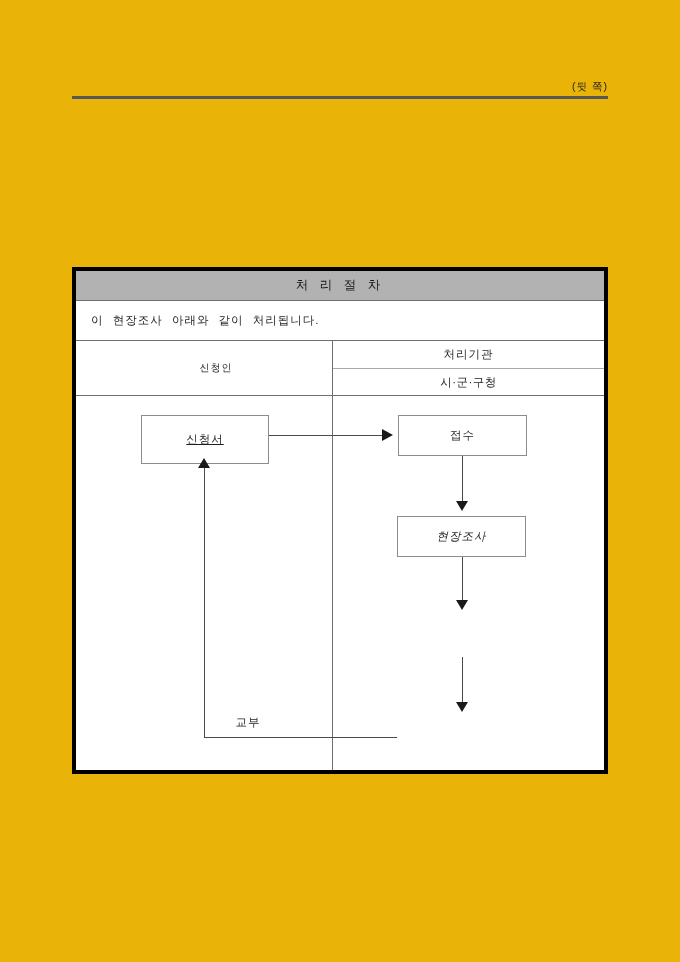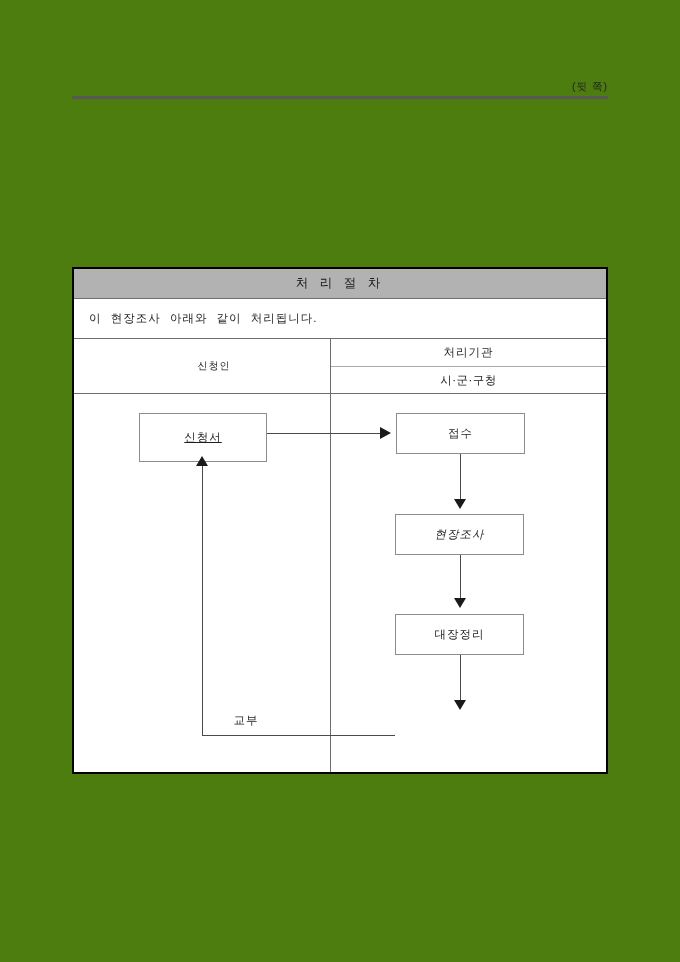--- a/index.html
+++ b/index.html
@@ -4,41 +4,41 @@
 <style>
   * { margin:0; padding:0; box-sizing:border-box; }
   html,body { background:#ffffff; }
   body {
     font-family: "Liberation Sans", "DejaVu Sans", sans-serif;
     color:#1f1f1f;
   }
   .page {
     position:relative;
     width:680px; height:962px;
-    background:#4d7c0f;
+    background:#eab308;
     overflow:hidden;
   }
   .abs { position:absolute; }
 
   
   .corner-note {
     left:540px; top:80px; width:68px;
     font-size:10.5px; letter-spacing:1px;
     text-align:right; color:#222;
     white-space:nowrap;
   }
   .top-rule {
     left:72px; top:96px; width:536px; height:3px;
     background:#575757;
   }
 
   
   .tbl {
     left:72px; top:267px; width:536px; height:507px;
-    border:2px solid #000000; background:#ffffff;
+    border:4px solid #000000; background:#ffffff;
   }
   .row-title {
     left:0; top:0; right:0; height:30px;
     background:#b2b2b2;
     border-bottom:1px solid #6e6e6e;
     display:flex; align-items:center; justify-content:center;
     font-size:12.5px; letter-spacing:4px; color:#161616;
   }
   .row-intro {
     left:0; top:30px; right:0; height:40px;
@@ -141,21 +141,20 @@
 
     <div class="abs hr-colhdr"></div>
     <div class="abs v-divider"></div>
 
     <div class="abs fbox box-application">신청서</div>
 
     <div class="abs fbox box-receive">접수</div>
 
     <div class="abs fbox box-survey">현장조사</div>
 
-    <div class="abs fbox box-ledger">대장정리</div>
 
 
     <div class="abs hline line-app-receive"></div>
     <div class="abs tri-right head-app-receive"></div>
 
     <div class="abs vline line-receive-survey"></div>
     <div class="abs tri-down head-receive-survey"></div>
 
     <div class="abs vline line-survey-ledger"></div>
     <div class="abs tri-down head-survey-ledger"></div>

